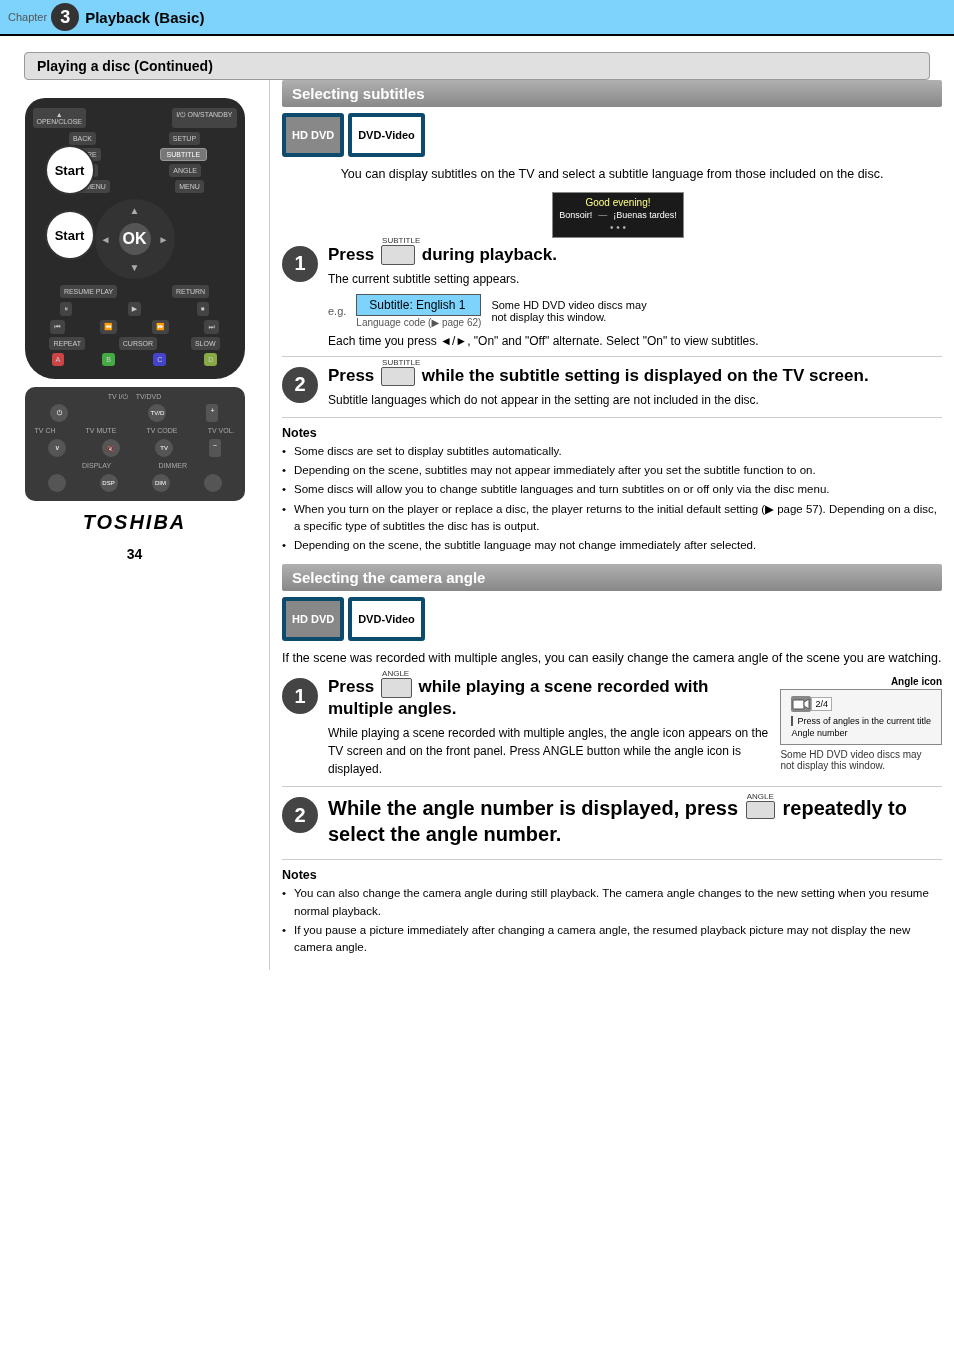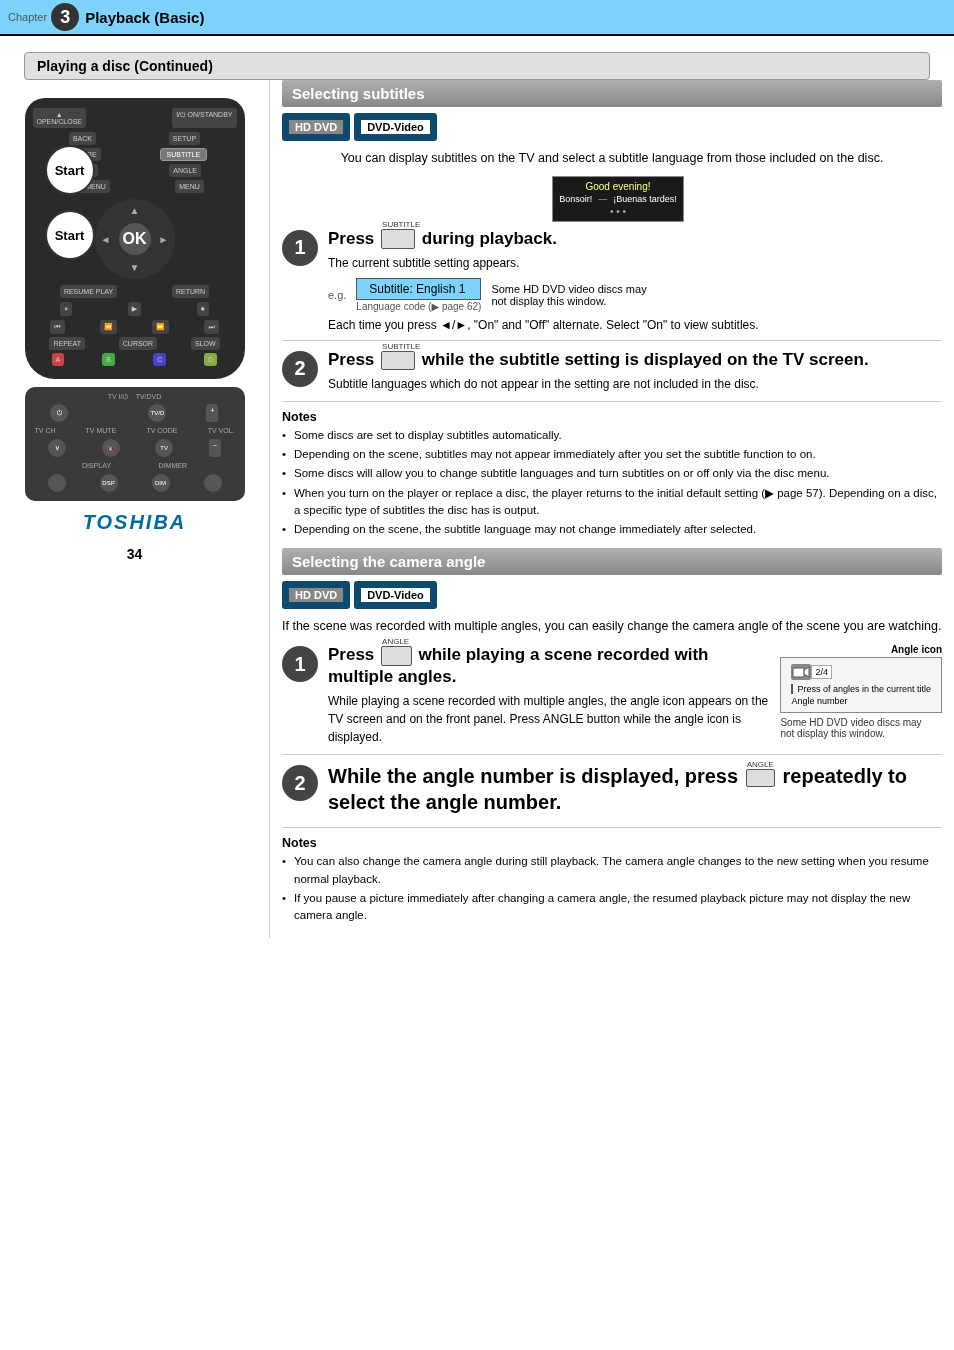--- a/index.html
+++ b/index.html
@@ -91,23 +91,23 @@
       border-radius: 2px;
     }
 
     .format-badges {
       display: flex;
       gap: 4px;
       margin-bottom: 8px;
       margin-top: 4px;
     }
     .badge {
-      border: 7px solid #0c4a6e;
+      border: 4px solid #0c4a6e;
       border-radius: 3px;
-      padding: 1px 6px;
+      padding: 12px 6px;
       font-size: 11px;
       font-weight: bold;
       background: #e8e8e8;
     }
     .badge.hd { background: #888; color: #fff; }
     .badge.dvd { background: #fff; color: #000; }
 
     .intro-text {
       font-size: 12.5px;
       line-height: 1.5;
@@ -308,21 +308,21 @@
       font-weight: bold;
       color: #000;
     }
     .start-badge-1 { top: 55px; left: 20px; }
     .start-badge-2 { top: 120px; left: 20px; }
 
     
     .toshiba-logo {
       font-size: 20px;
       font-weight: bold;
-      color: #0369a1;
+      color: #000000;
       text-align: center;
       margin-top: 10px;
       letter-spacing: 2px;
       font-style: italic;
     }
 
     
     .page-number {
       font-size: 14px;
       font-weight: bold;

